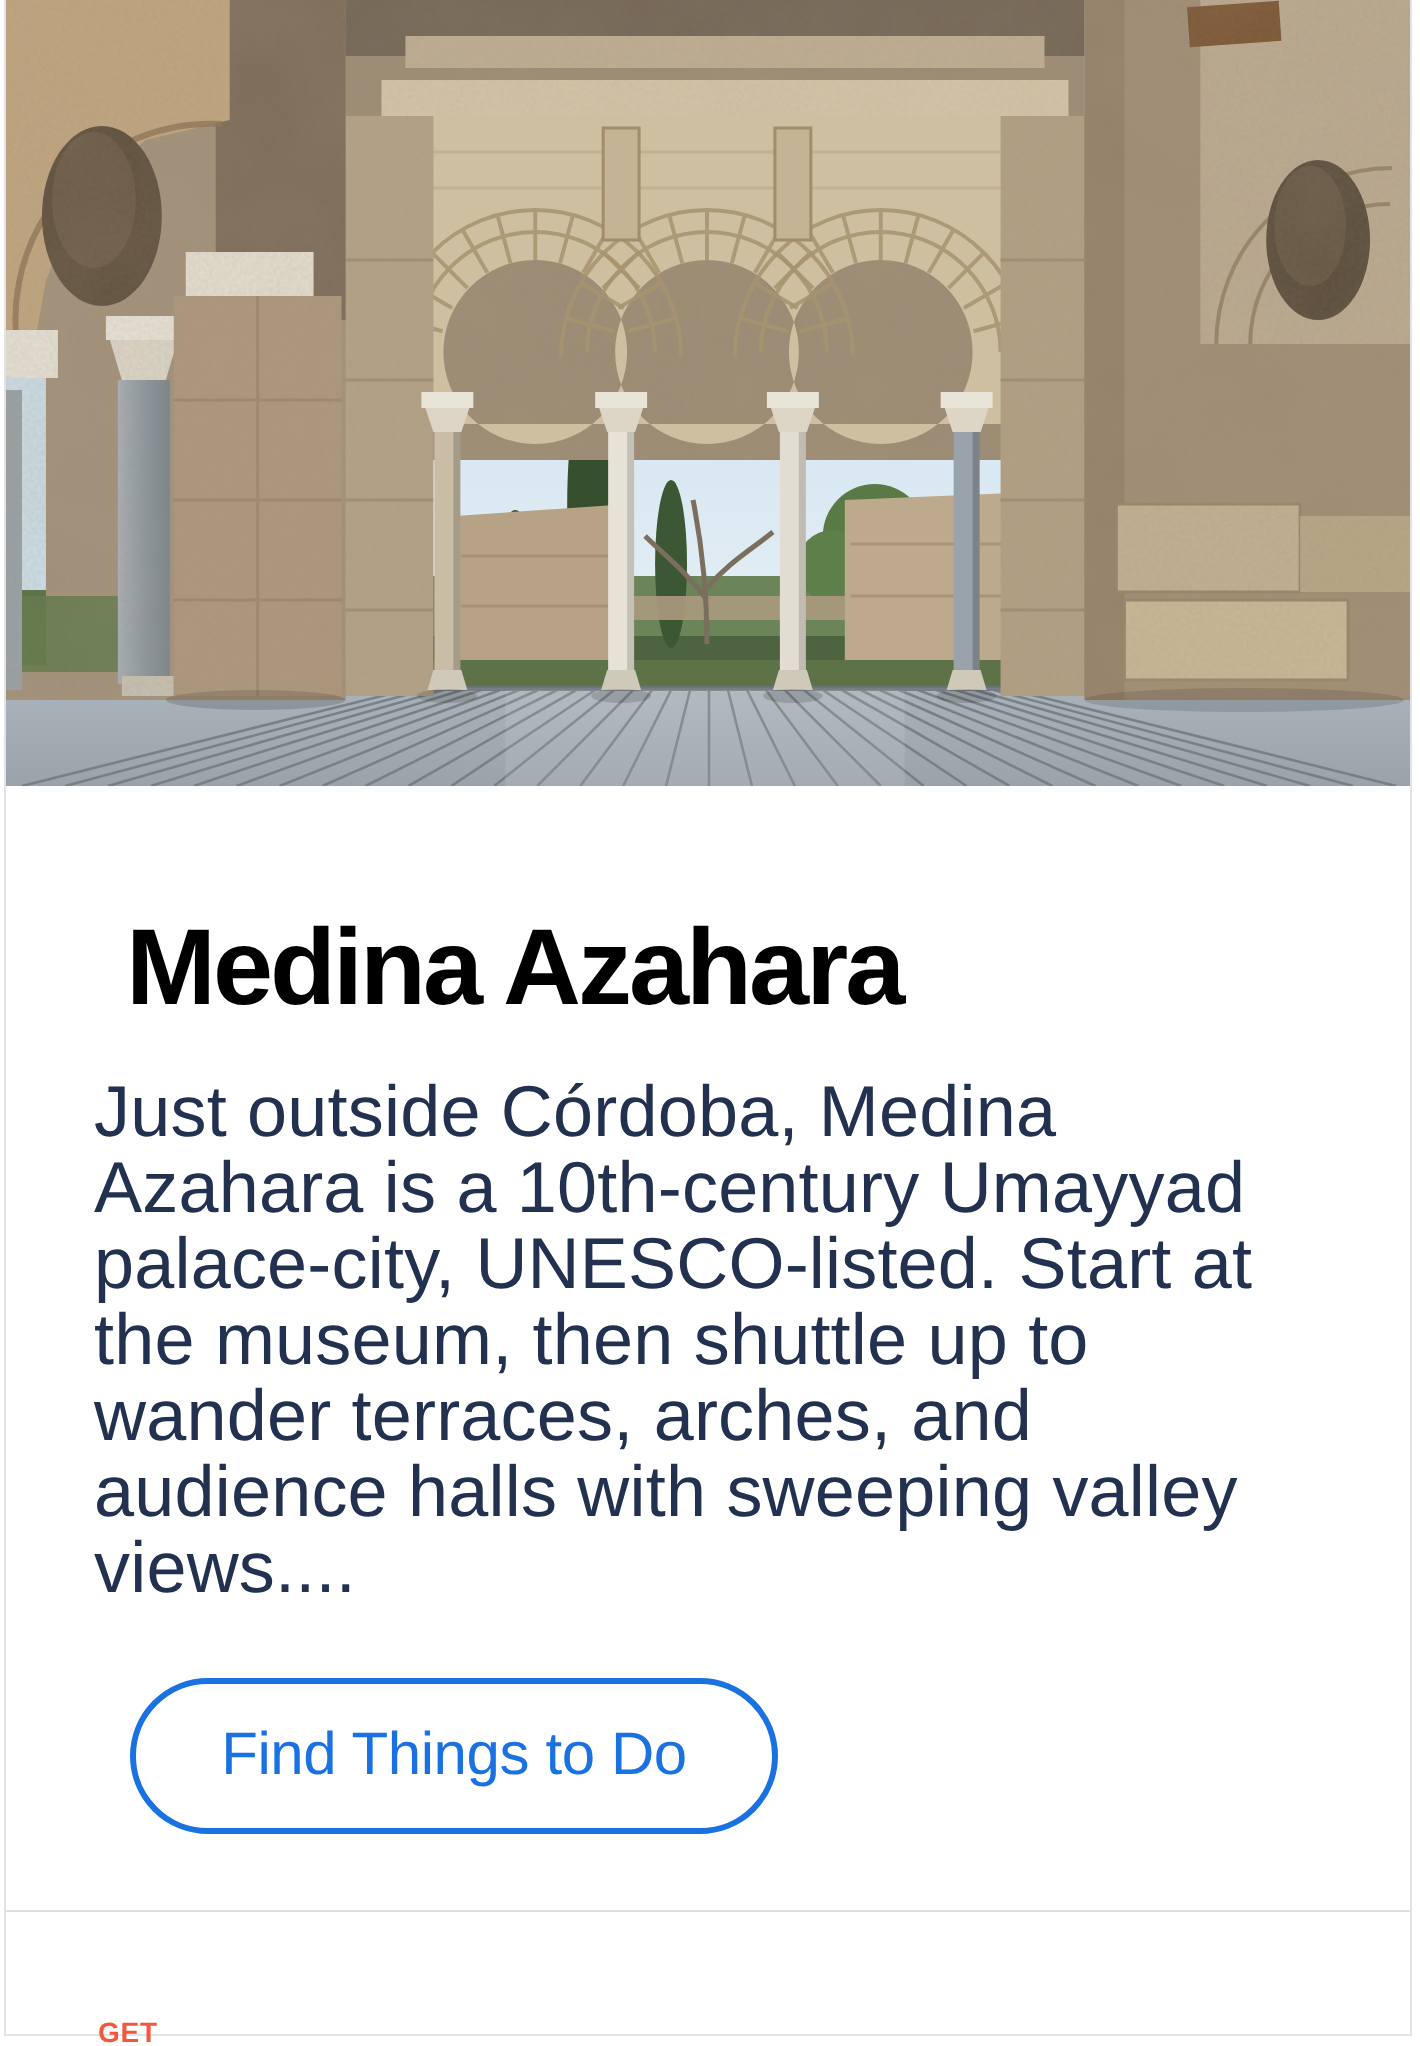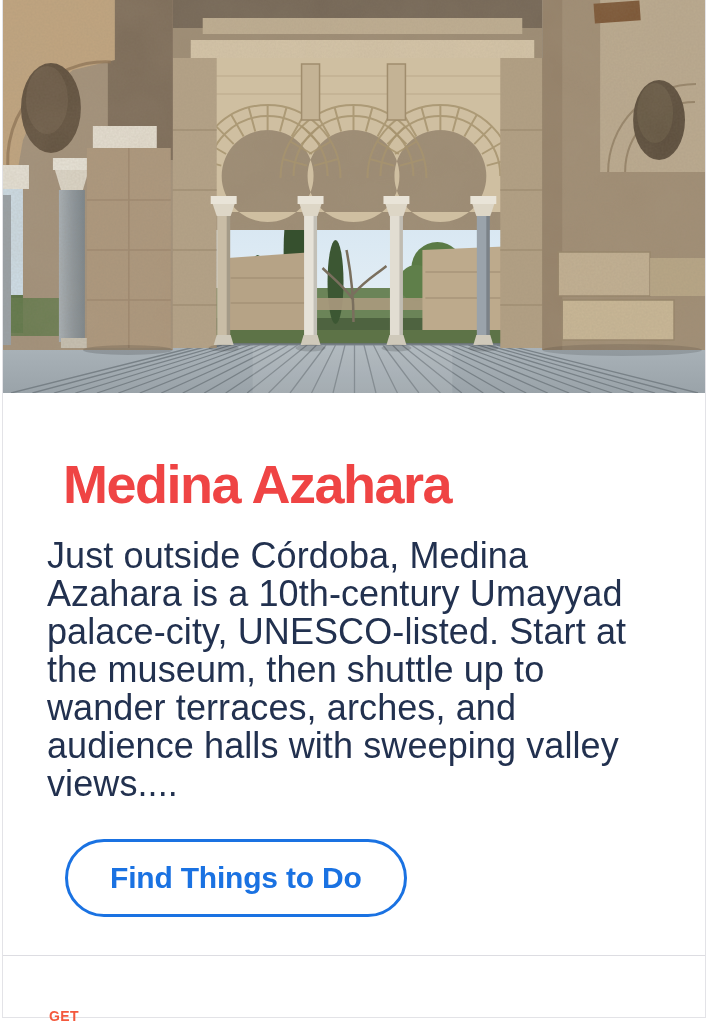--- a/index.html
+++ b/index.html
@@ -17,36 +17,36 @@
   .hero{
     width:100%;height:393px;flex:0 0 393px;overflow:hidden;background:#cfe0ec;
   }
   .hero svg{display:block;width:100%;height:100%;}
   .content{
     padding:0 44px;flex:0 0 auto;
   }
   .title{
     margin:64px 0 0 16px;
     font-size:54px;line-height:1.0;font-weight:800;letter-spacing:-1.5px;
-    color:#ef4444;
+    color:#000000;
   }
   .desc{
     margin:26px 0 0 0;max-width:622px;
     font-size:36px;line-height:38px;font-weight:400;
     color:#22314F;letter-spacing:0.1px;
   }
   .cta{
     margin:36px 0 0 18px;
     display:inline-block;
     height:78px;min-width:324px;box-sizing:border-box;
     padding:0 42px;
     background:#ffffff;
     border:3px solid #1A72E2;border-radius:42px;
     color:#1A72E2;font-family:"Liberation Sans",sans-serif;
-    font-size:30px;font-weight:700;letter-spacing:-0.2px;
+    font-size:30px;font-weight:400;letter-spacing:-0.2px;
     cursor:pointer;
   }
   .divider{
     margin-top:38px;height:0;border:none;border-top:1px solid #dddde2;width:100%;
   }
   .footer{
     margin-top:auto;flex:0 0 130px;height:130px;
     display:flex;align-items:center;justify-content:space-between;
     padding:0 46px;box-sizing:border-box;gap:16px;
   }

